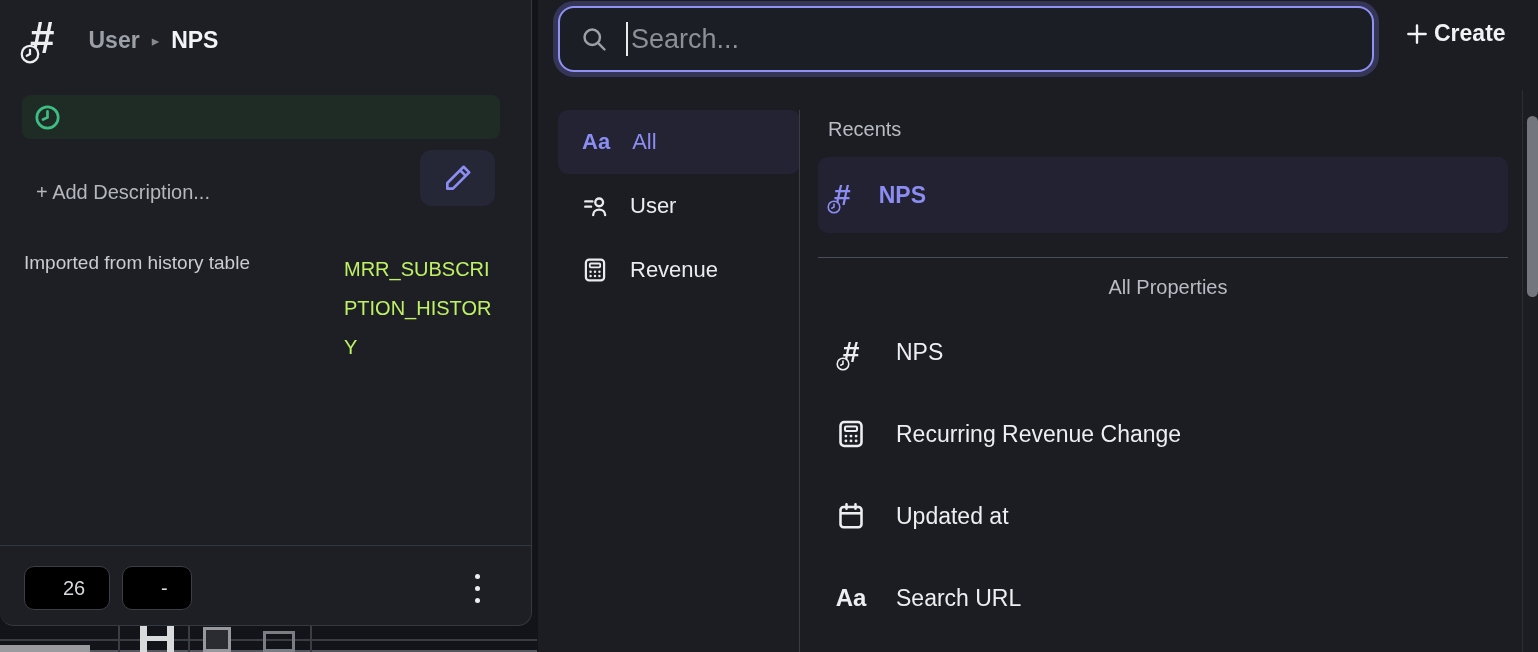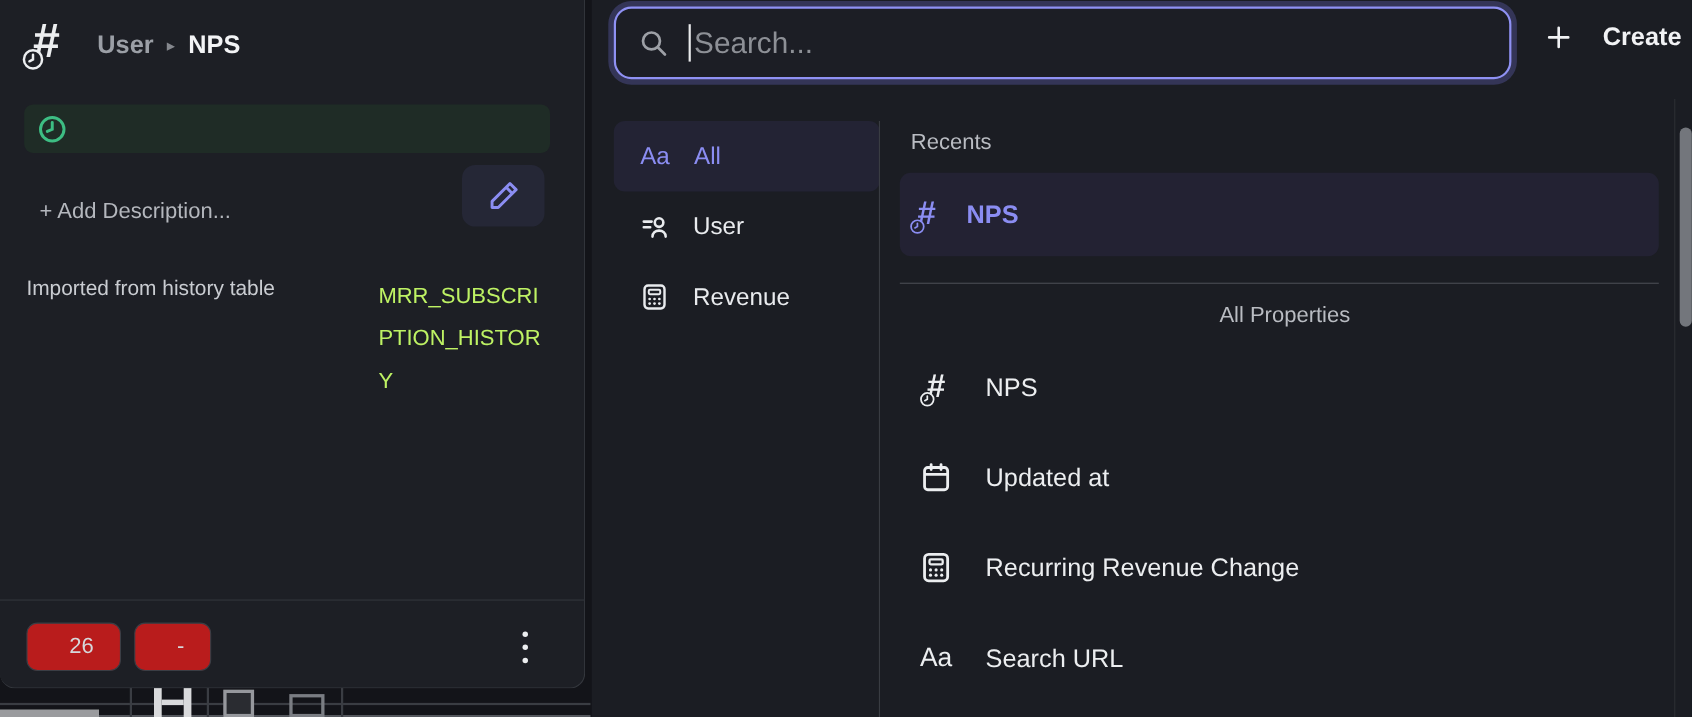--- a/index.html
+++ b/index.html
@@ -49,21 +49,21 @@
   .prop-label{position:absolute;left:24px;top:252px;color:#c9ccd1;font-size:19px;}
   .prop-value{
     position:absolute;left:344px;top:250px;width:158px;
     color:#bef264;font-size:20px;line-height:39px;word-break:break-all;
   }
 
   .footer-divider{position:absolute;left:0;right:0;top:545px;height:1px;background:#33363c;}
   .pill{
     position:absolute;top:566px;height:44px;border:1px solid #3b3e45;border-radius:10px;
     display:flex;align-items:center;gap:10px;padding:0 28px;box-sizing:border-box;
-    color:#d6d8db;font-size:20px;cursor:pointer;background:#b91c1c;
+    color:#d6d8db;font-size:20px;cursor:pointer;background:#000000;
   }
   .pill-count{left:24px;width:86px;}
   .pill-spark{left:122px;width:70px;}
   .kebab{position:absolute;left:466px;top:568px;width:22px;height:40px;
     display:flex;flex-direction:column;align-items:center;justify-content:center;gap:7px;cursor:pointer;}
   .kebab i{width:5px;height:5px;border-radius:50%;background:#eceef0;}
 
   
   .bg-frag{position:absolute;left:0;top:625px;width:537px;height:27px;z-index:1;overflow:hidden;}
   .bg-frag .hline1{position:absolute;left:0;right:0;top:14px;height:2px;background:#3a3d43;}
@@ -79,28 +79,28 @@
   
   .modal{position:absolute;left:538px;top:0;width:1000px;height:652px;background:#1b1d23;z-index:2;}
   .search-box{
     position:absolute;left:20px;top:6px;width:816px;height:66px;box-sizing:border-box;
     border:2px solid #8f91f3;border-radius:16px;background:#1c1e25;
     box-shadow:0 0 0 5px rgba(105,107,200,0.32);
     display:flex;align-items:center;padding-left:20px;cursor:text;
   }
   .search-box .caret{width:2px;height:34px;background:#e9eaec;margin-left:18px;}
   .search-box .ph{color:#8d9096;font-size:27px;margin-left:3px;}
-  .create-btn{position:absolute;left:866px;top:20px;display:flex;align-items:center;gap:27px;
+  .create-btn{position:absolute;left:866px;top:20px;display:flex;align-items:center;gap:4px;
     color:#f1f2f4;font-size:23px;font-weight:600;white-space:nowrap;cursor:pointer;}
 
   .filter-col{position:absolute;left:20px;top:110px;width:242px;}
   .filter-item{height:64px;display:flex;align-items:center;gap:22px;padding-left:24px;
     border-radius:10px;font-size:22px;color:#e9ebee;cursor:pointer;box-sizing:border-box;}
   .filter-item.selected{background:#232334;color:#8b8df2;}
-  .glyph-icon{font-size:22px;font-weight:400;line-height:1;}
+  .glyph-icon{font-size:22px;font-weight:700;line-height:1;}
 
   .v-divider{position:absolute;left:261px;top:110px;bottom:0;width:1px;background:#393c42;}
 
   .results{position:absolute;left:280px;top:110px;width:690px;}
   .section-title{color:#b9bcc2;font-size:20px;margin:8px 0 0 10px;}
   .recents-item{
     margin-top:16px;height:76px;border-radius:10px;background:#232233;
     display:flex;align-items:center;gap:28px;padding-left:16px;box-sizing:border-box;
     color:#8b8df2;font-size:23px;font-weight:600;cursor:pointer;
   }
@@ -265,51 +265,51 @@
         <span class="icon-wrap">
           <span class="hashclock hc-sm">
             <span class="hash">#</span>
             <svg class="clk" viewBox="0 0 16 16">
               <circle cx="8" cy="8" r="6.6" fill="#1b1d23" stroke="#eceef0" stroke-width="1.8"></circle>
               <path d="M8 4.6 V8 L5.4 9.4" fill="none" stroke="#eceef0" stroke-width="1.8" stroke-linecap="round"></path>
             </svg>
           </span>
         </span>
         <span>NPS</span>
-      </div>
-
-      <div class="prop-item">
-        <span class="icon-wrap">
-          <svg width="30" height="30" viewBox="0 0 20 20">
-            <rect x="3" y="4" width="14" height="13.5" rx="2" fill="none" stroke="#eceef0" stroke-width="1.7"></rect>
-            <path d="M3 8.2 H17" stroke="#eceef0" stroke-width="1.7"></path>
-            <path d="M7 2.2 V5.2 M13 2.2 V5.2" stroke="#eceef0" stroke-width="1.7" stroke-linecap="round"></path>
-          </svg>
-        </span>
-        <span>Updated at</span>
       </div>
 
       <div class="prop-item">
         <span class="icon-wrap">
           <svg width="30" height="30" viewBox="0 0 20 20">
             <rect x="3" y="2" width="14" height="16" rx="2.5" fill="none" stroke="#eceef0" stroke-width="1.7"></rect>
             <rect x="6" y="5" width="8" height="3" rx="0.8" fill="none" stroke="#eceef0" stroke-width="1.4"></rect>
             <circle cx="6.6" cy="11.4" r="0.95" fill="#eceef0"></circle>
               <circle cx="10" cy="11.4" r="0.95" fill="#eceef0"></circle>
               <circle cx="13.4" cy="11.4" r="0.95" fill="#eceef0"></circle>
             <circle cx="6.6" cy="14.6" r="0.95" fill="#eceef0"></circle>
               <circle cx="10" cy="14.6" r="0.95" fill="#eceef0"></circle>
               <circle cx="13.4" cy="14.6" r="0.95" fill="#eceef0"></circle>
           </svg>
         </span>
         <span>Recurring Revenue Change</span>
       </div>
 
       <div class="prop-item">
         <span class="icon-wrap">
+          <svg width="30" height="30" viewBox="0 0 20 20">
+            <rect x="3" y="4" width="14" height="13.5" rx="2" fill="none" stroke="#eceef0" stroke-width="1.7"></rect>
+            <path d="M3 8.2 H17" stroke="#eceef0" stroke-width="1.7"></path>
+            <path d="M7 2.2 V5.2 M13 2.2 V5.2" stroke="#eceef0" stroke-width="1.7" stroke-linecap="round"></path>
+          </svg>
+        </span>
+        <span>Updated at</span>
+      </div>
+
+      <div class="prop-item">
+        <span class="icon-wrap">
           <span class="glyph-icon" style="font-size:24px;color:#eceef0;">Aa</span>
         </span>
         <span>Search URL</span>
       </div>
 
     </div>
   </div>
 </div>
 
 <div class="scroll-gutter-line"></div>

